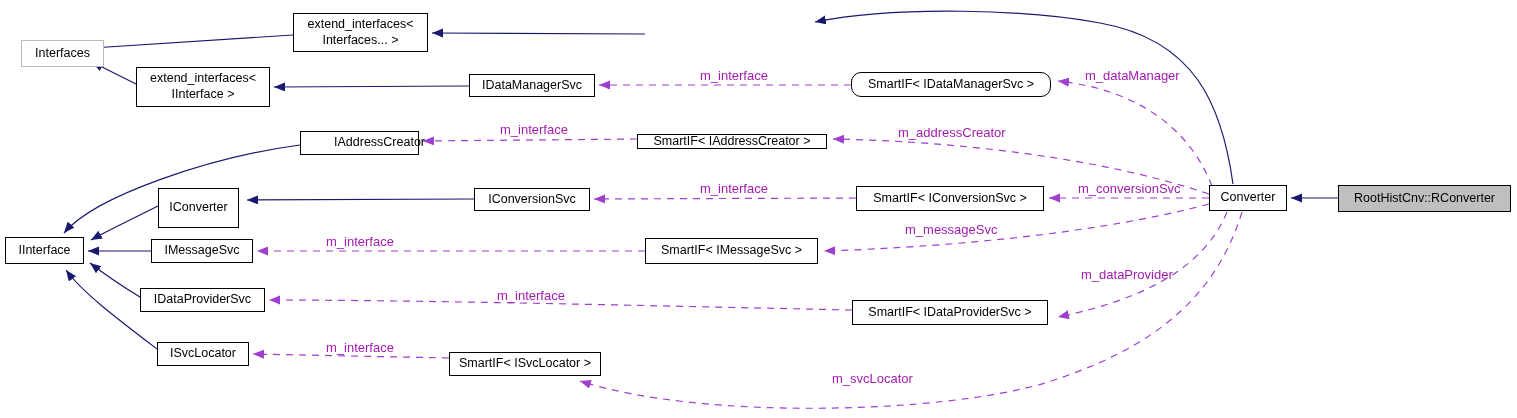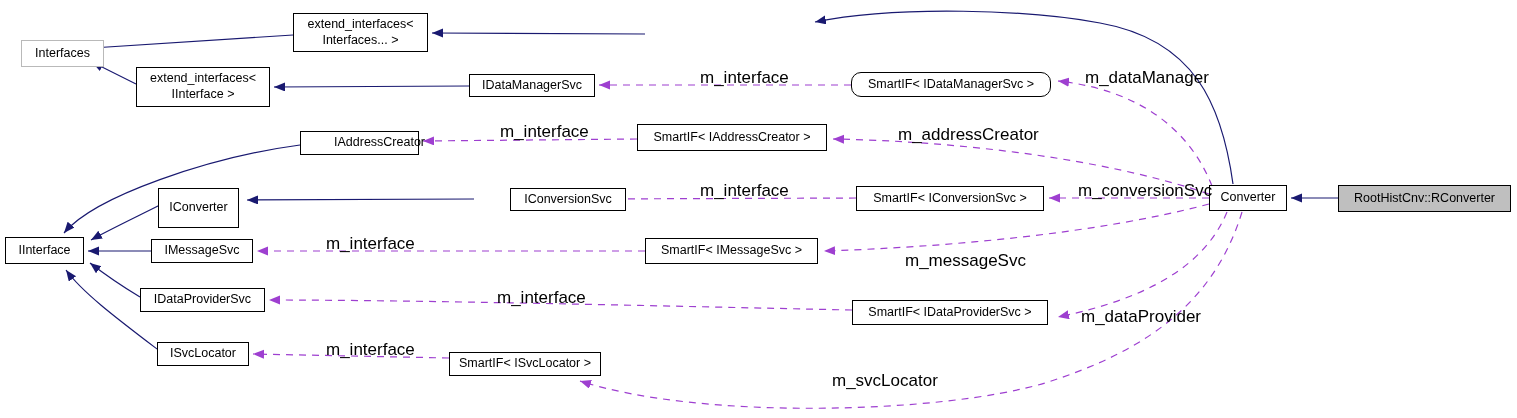--- a/index.html
+++ b/index.html
@@ -19,21 +19,21 @@
     display:flex;align-items:center;justify-content:center;
     text-align:center;
     font-size:12.5px;line-height:1.25;color:#000000;
     white-space:pre-line;
     z-index:2;
   }
   .node.muted{border-color:#b9b9b9;margin-left:16px;}
   .node.highlight{background:#bfbfbf;border-color:#000000;}
   .elabel{
     position:absolute;
-    font-size:17px;color:#000000;
+    font-size:13px;color:#a21caf;
     white-space:nowrap;
     z-index:3;
   }
   path.inherit{stroke:#191970;stroke-width:1.2;fill:none;}
   path.usage{stroke:#9e3fd0;stroke-width:1.2;fill:none;stroke-dasharray:7,6;}
 </style>
 </head>
 <body>
 
 <div id="graph">
@@ -76,40 +76,40 @@
   </svg>
 
   <div class="node muted" style="left:5px;top:40px;width:83px;height:27px;">Interfaces</div>
   <div class="node" style="left:293px;top:13px;width:135px;height:39px;">extend_interfaces&lt;
 Interfaces... &gt;</div>
   <div class="node" style="left:136px;top:67px;width:134px;height:40px;">extend_interfaces&lt;
 IInterface &gt;</div>
   <div class="node" style="left:469px;top:74px;width:126px;height:23px;">IDataManagerSvc</div>
   <div class="node" style="left:851px;top:72px;width:200px;height:25px;border-radius:10px;">SmartIF&lt; IDataManagerSvc &gt;</div>
   <div class="node" style="left:300px;top:131px;width:119px;height:24px;padding-left:40px;">IAddressCreator</div>
-  <div class="node" style="left:637px;top:124px;width:190px;height:27px;">SmartIF&lt; IAddressCreator &gt;</div>
+  <div class="node" style="left:637px;top:134px;width:190px;height:15px;">SmartIF&lt; IAddressCreator &gt;</div>
   <div class="node" style="left:158px;top:188px;width:81px;height:40px;">IConverter</div>
-  <div class="node" style="left:474px;top:188px;width:116px;height:23px;margin-left:36px;">IConversionSvc</div>
+  <div class="node" style="left:474px;top:188px;width:116px;height:23px;">IConversionSvc</div>
   <div class="node" style="left:856px;top:186px;width:188px;height:25px;">SmartIF&lt; IConversionSvc &gt;</div>
   <div class="node" style="left:1209px;top:185px;width:78px;height:26px;">Converter</div>
   <div class="node highlight" style="left:1338px;top:185px;width:173px;height:27px;">RootHistCnv::RConverter</div>
   <div class="node" style="left:5px;top:237px;width:79px;height:27px;">IInterface</div>
   <div class="node" style="left:151px;top:239px;width:102px;height:24px;">IMessageSvc</div>
   <div class="node" style="left:645px;top:238px;width:173px;height:26px;">SmartIF&lt; IMessageSvc &gt;</div>
   <div class="node" style="left:140px;top:288px;width:125px;height:24px;">IDataProviderSvc</div>
   <div class="node" style="left:852px;top:300px;width:196px;height:25px;">SmartIF&lt; IDataProviderSvc &gt;</div>
   <div class="node" style="left:157px;top:342px;width:92px;height:24px;">ISvcLocator</div>
   <div class="node" style="left:449px;top:352px;width:152px;height:24px;">SmartIF&lt; ISvcLocator &gt;</div>
 
   <div class="elabel" style="left:700px;top:68px;">m_interface</div>
   <div class="elabel" style="left:500px;top:122px;">m_interface</div>
   <div class="elabel" style="left:700px;top:181px;">m_interface</div>
   <div class="elabel" style="left:326px;top:234px;">m_interface</div>
   <div class="elabel" style="left:497px;top:288px;">m_interface</div>
   <div class="elabel" style="left:326px;top:340px;">m_interface</div>
   <div class="elabel" style="left:1085px;top:68px;">m_dataManager</div>
   <div class="elabel" style="left:898px;top:125px;">m_addressCreator</div>
   <div class="elabel" style="left:1078px;top:181px;">m_conversionSvc</div>
-  <div class="elabel" style="left:905px;top:222px;margin-top:29px;">m_messageSvc</div>
-  <div class="elabel" style="left:1081px;top:267px;margin-top:40px;">m_dataProvider</div>
+  <div class="elabel" style="left:905px;top:222px;">m_messageSvc</div>
+  <div class="elabel" style="left:1081px;top:267px;">m_dataProvider</div>
   <div class="elabel" style="left:832px;top:371px;text-align:center;">m_svcLocator</div>
 
 </div>
 
 </body></html>

